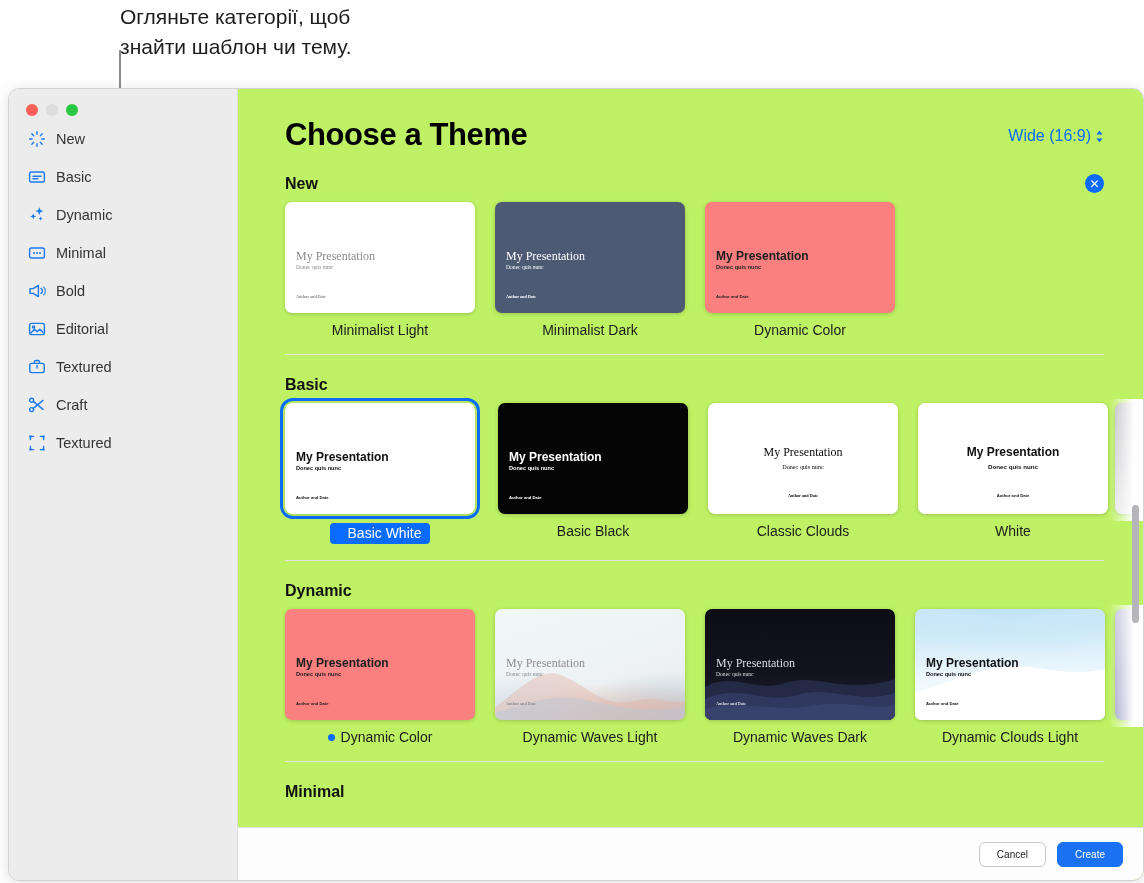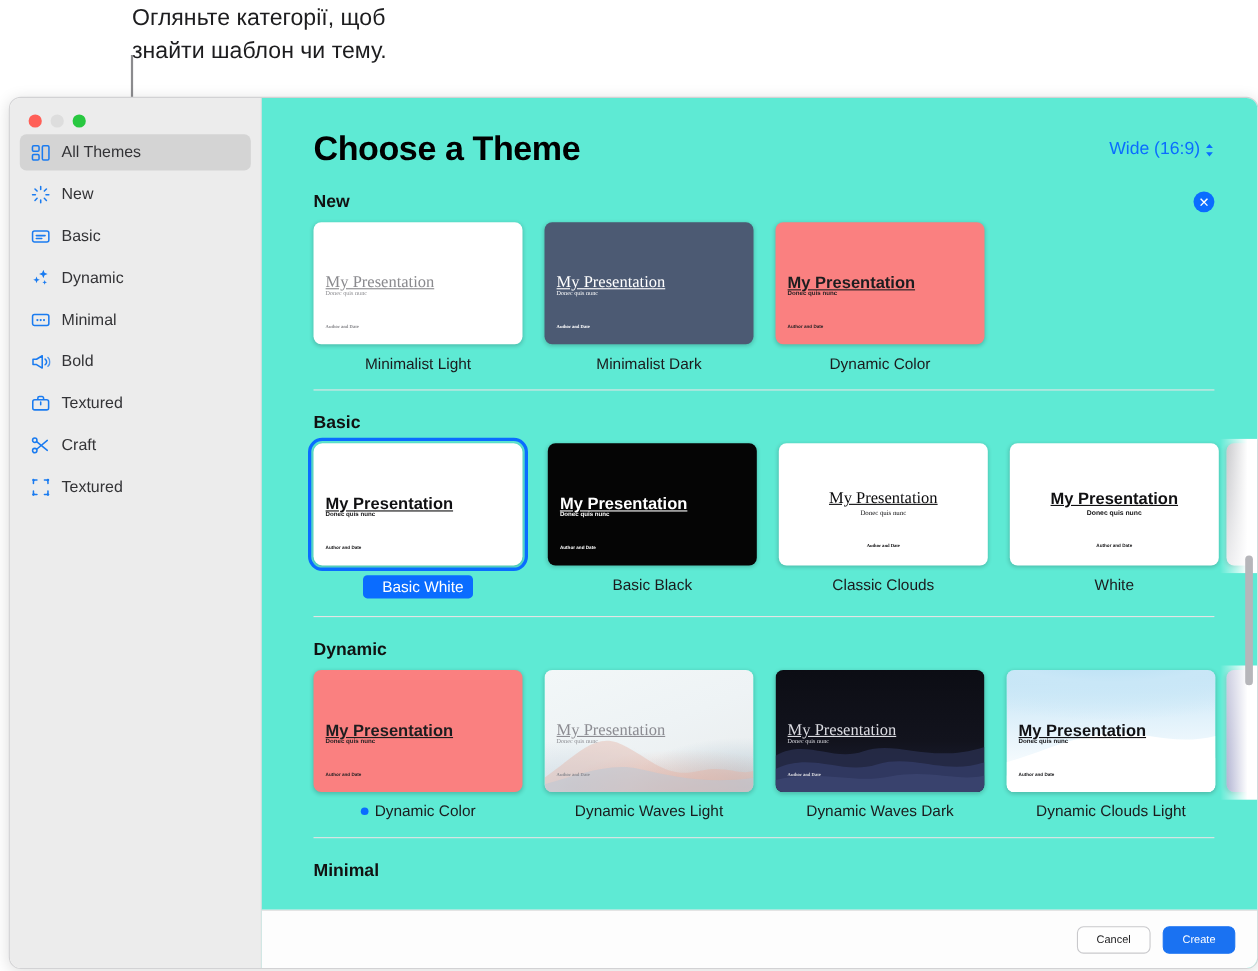--- a/index.html
+++ b/index.html
@@ -56,21 +56,21 @@
     height: 33px; margin: 0 9px 5px 9px;
     padding: 0 9px; border-radius: 6px;
     font-size: 14.5px; color: #333336;
     cursor: default;
   }
   .side-item.active { background: #d4d4d4; }
   .side-ico { width: 19px; height: 19px; flex: 0 0 19px; display:flex; align-items:center; justify-content:center; }
   .side-ico svg { display: block; }
 
   
-  .main { flex: 1; position: relative; background: #5eead4; display: flex; flex-direction: column; min-width: 0; }
+  .main { flex: 1; position: relative; background: #bef264; display: flex; flex-direction: column; min-width: 0; }
 
   .head {
     padding: 28px 0 0 47px;
     display: flex; align-items: flex-start;
     flex: 0 0 auto;
   }
   .title { font-size: 31px; font-weight: 700; letter-spacing: -.4px; color: #000; }
   .ratio {
     margin-left: auto; margin-right: 39px; margin-top: 10px;
     font-size: 16px; color: #0a6cff; display: flex; align-items: center; gap: 4px;
@@ -102,21 +102,21 @@
     width: 190px; height: 111px; border-radius: 7px;
     position: relative; overflow: hidden;
     box-shadow: 0 1px 4px rgba(0,0,0,.20);
     cursor: default;
   }
   .card-wrap.sel .thumb {
     outline: 3px solid #0a6cff; outline-offset: 2px; border-radius: 8px;
   }
   .card-wrap.sel { margin-right: 3px; }
 
-  .t-title { position: absolute; left: 11px; top: 47px; font-size: 15px; text-decoration: underline; }
+  .t-title { position: absolute; left: 11px; top: 47px; font-size: 12px; }
   .t-sub   { position: absolute; left: 11px; top: 62px; font-size: 5.6px; }
   .t-foot  { position: absolute; left: 11px; top: 92px; font-size: 4.2px; }
 
   .ctr .t-title, .ctr .t-sub, .ctr .t-foot { left: 0; width: 100%; text-align: center; }
   .ctr .t-title { top: 42px; }
   .ctr .t-sub   { top: 60px; font-size: 6.2px; }
   .ctr .t-foot  { top: 90px; }
 
   .label {
     margin-top: 9px; text-align: center; font-size: 14px; color: #1b1b1d;
@@ -206,30 +206,20 @@
 
   <div class="window">
 
     <div class="sidebar">
       <div class="traffic">
         <span class="tl red"></span>
         <span class="tl yellow"></span>
         <span class="tl green"></span>
       </div>
       <div id="sidebar-list">
-          <div class="side-item active">
-            <span class="side-ico">
-              <svg width="18" height="18" viewBox="0 0 18 18" fill="none" stroke="#1a7bf0" stroke-width="1.4">
-                <rect x="1.5" y="2.5" width="6" height="5" rx="1.2"></rect>
-                <rect x="1.5" y="10.5" width="6" height="5" rx="1.2"></rect>
-                <rect x="10.5" y="2.5" width="6" height="13" rx="1.2"></rect>
-              </svg>
-            </span>
-            <span>All Themes</span>
-          </div>
           <div class="side-item">
             <span class="side-ico">
               <svg width="18" height="18" viewBox="0 0 18 18" stroke="#1a7bf0" stroke-width="1.4" stroke-linecap="round">
                 <path d="M9 1.6v2.6M9 13.8v2.6M1.6 9h2.6M13.8 9h2.6M3.8 3.8l1.9 1.9M12.3 12.3l1.9 1.9M14.2 3.8l-1.9 1.9M5.7 12.3l-1.9 1.9"></path>
               </svg>
             </span>
             <span>New</span>
           </div>
           <div class="side-item">
             <span class="side-ico">
@@ -263,20 +253,30 @@
           </div>
           <div class="side-item">
             <span class="side-ico">
               <svg width="18" height="18" viewBox="0 0 18 18" fill="none" stroke="#1a7bf0" stroke-width="1.4" stroke-linejoin="round">
                 <path d="M2 6.6h3.2L10.4 3.4v11.2L5.2 11.4H2z"></path>
                 <path d="M13 6.4c.9.7 1.4 1.6 1.4 2.6s-.5 1.9-1.4 2.6" stroke-linecap="round"></path>
                 <path d="M15.6 5c1.1 1 1.7 2.4 1.7 4s-.6 3-1.7 4" stroke-linecap="round" opacity=".75"></path>
               </svg>
             </span>
             <span>Bold</span>
+          </div>
+          <div class="side-item">
+            <span class="side-ico">
+              <svg width="18" height="18" viewBox="0 0 18 18" fill="none" stroke="#1a7bf0" stroke-width="1.4">
+                <rect x="1.6" y="3.4" width="14.8" height="11.2" rx="1.8"></rect>
+                <circle cx="5.6" cy="7" r="1.1"></circle>
+                <path d="M2.6 13.2l4-4 2.6 2.6 2.6-2.6 3.6 3.6" stroke-linejoin="round"></path>
+              </svg>
+            </span>
+            <span>Editorial</span>
           </div>
           <div class="side-item">
             <span class="side-ico">
               <svg width="18" height="18" viewBox="0 0 18 18" fill="none" stroke="#1a7bf0" stroke-width="1.4">
                 <rect x="1.8" y="5.4" width="14.4" height="9.2" rx="1.8"></rect>
                 <path d="M6.4 5.4V3.9a1.4 1.4 0 0 1 1.4-1.4h2.4a1.4 1.4 0 0 1 1.4 1.4v1.5" stroke-linejoin="round"></path>
                 <path d="M9 7.4v2.6" stroke-linecap="round"></path>
               </svg>
             </span>
             <span>Textured</span>

